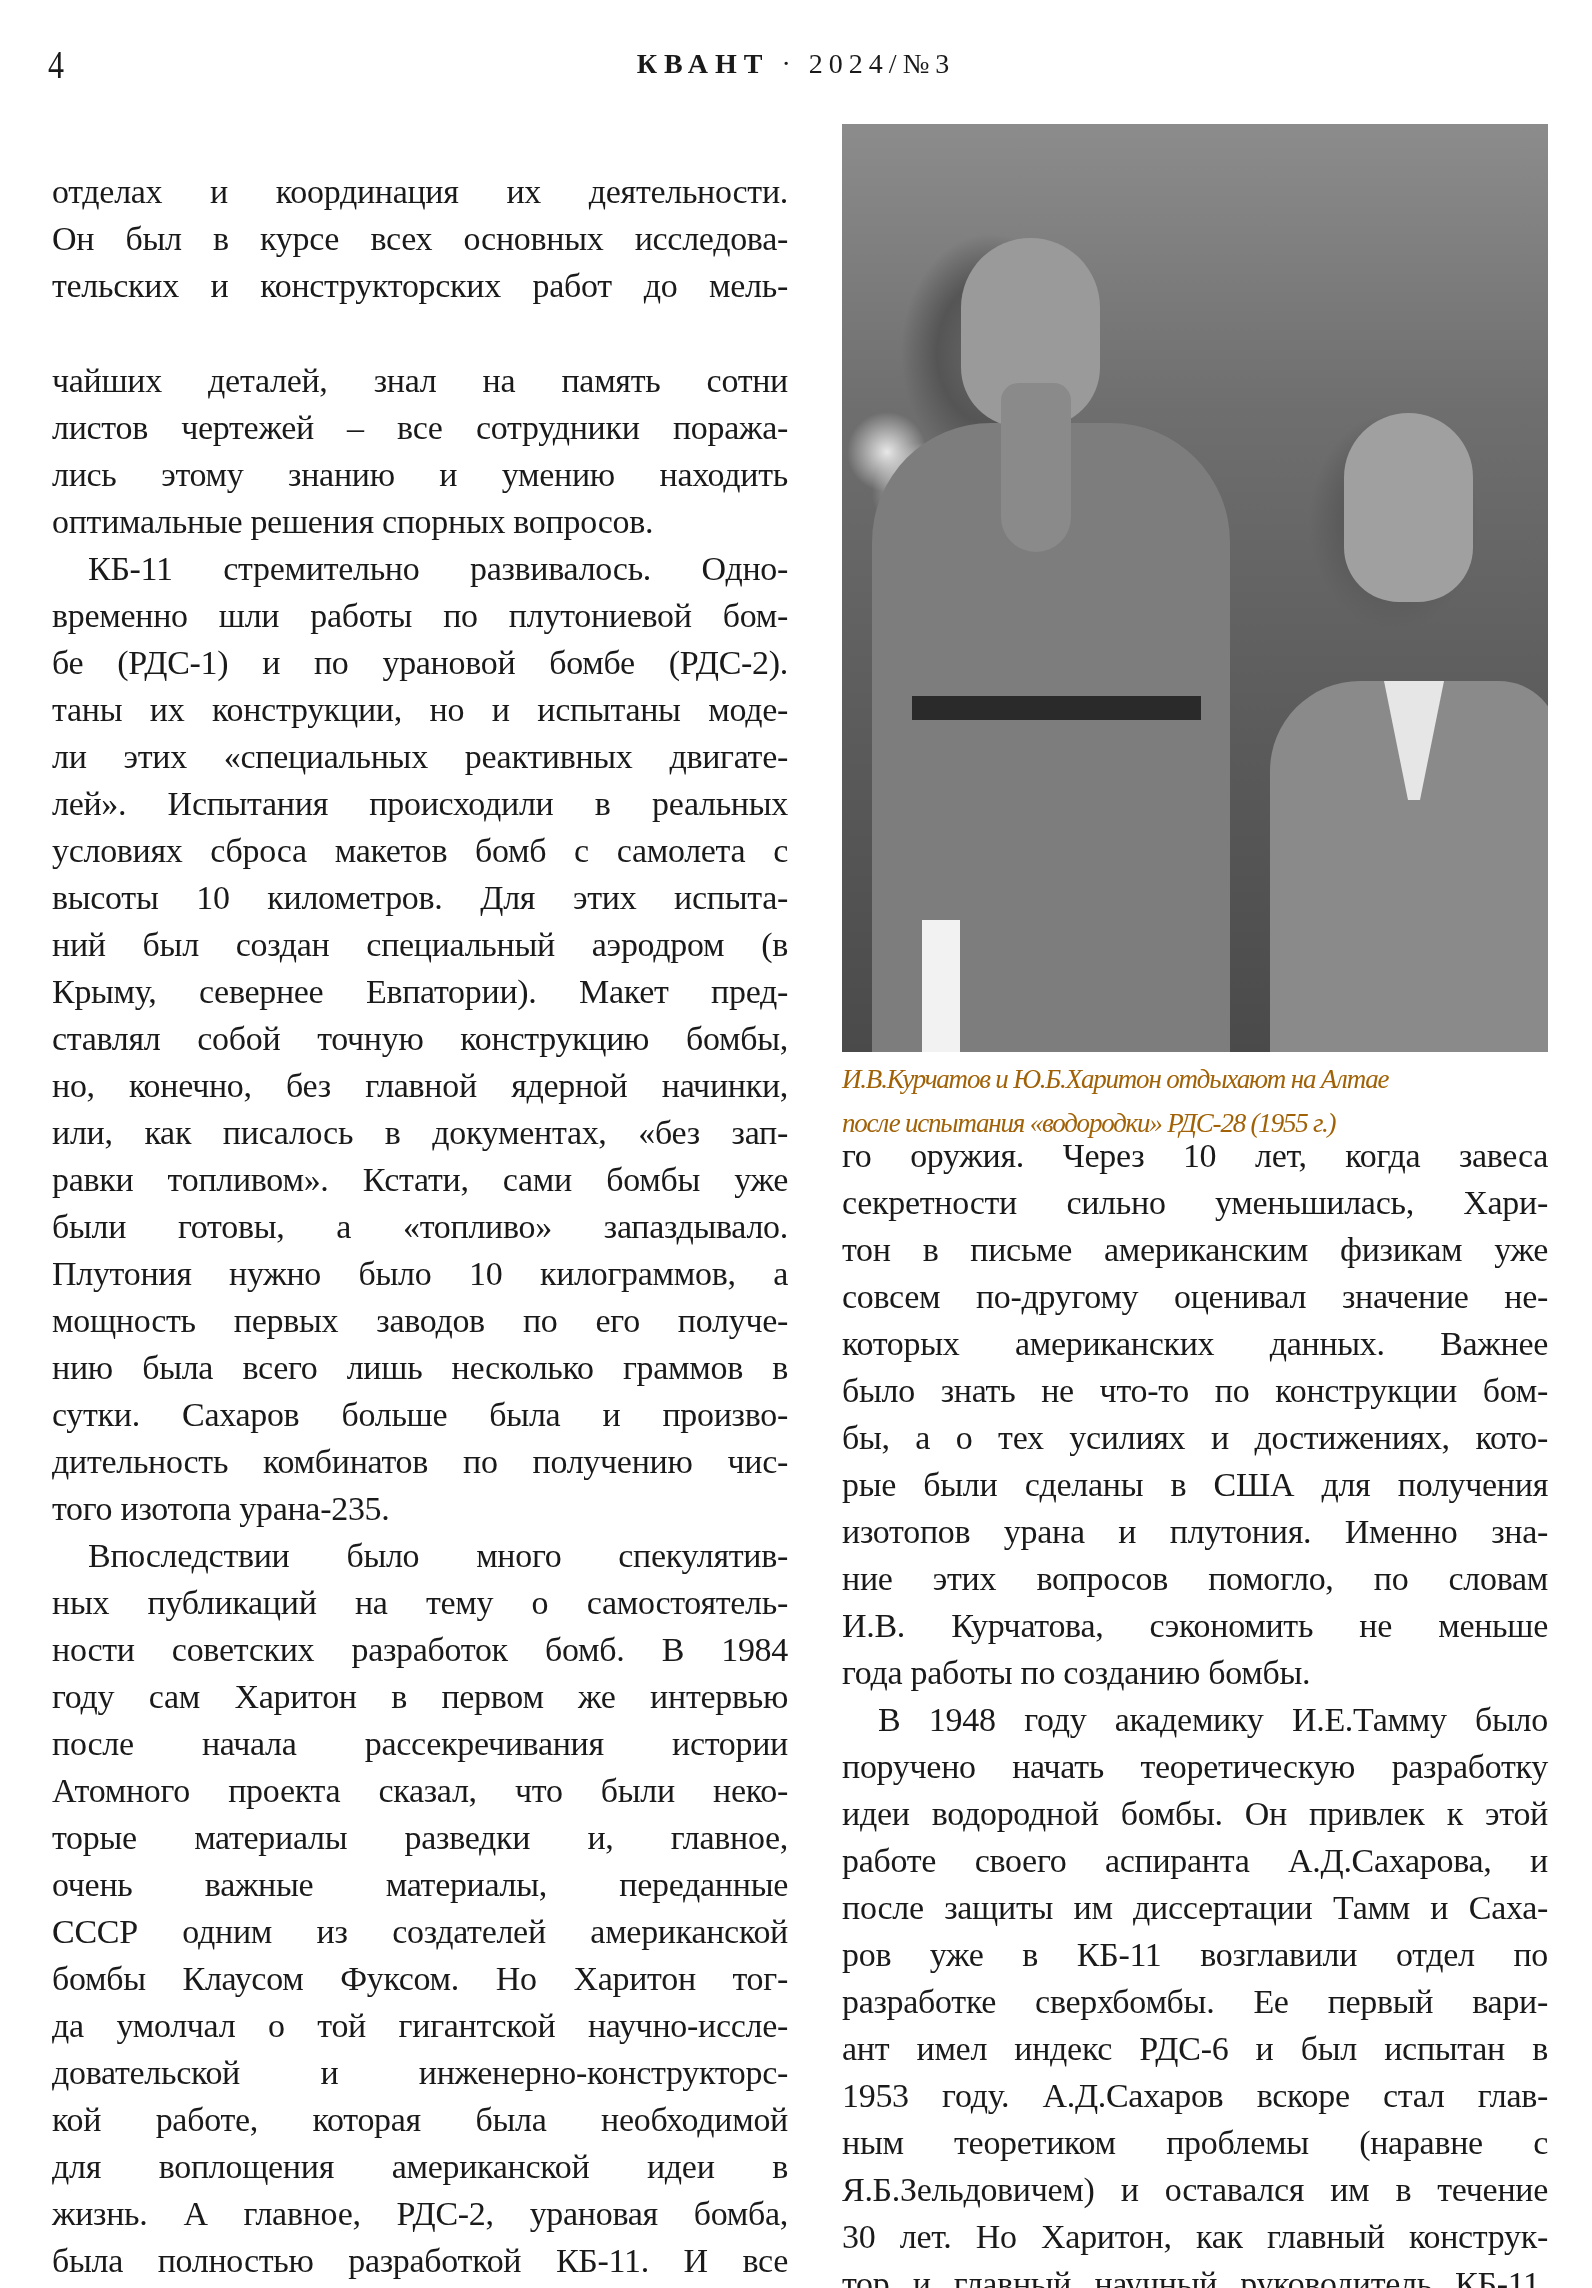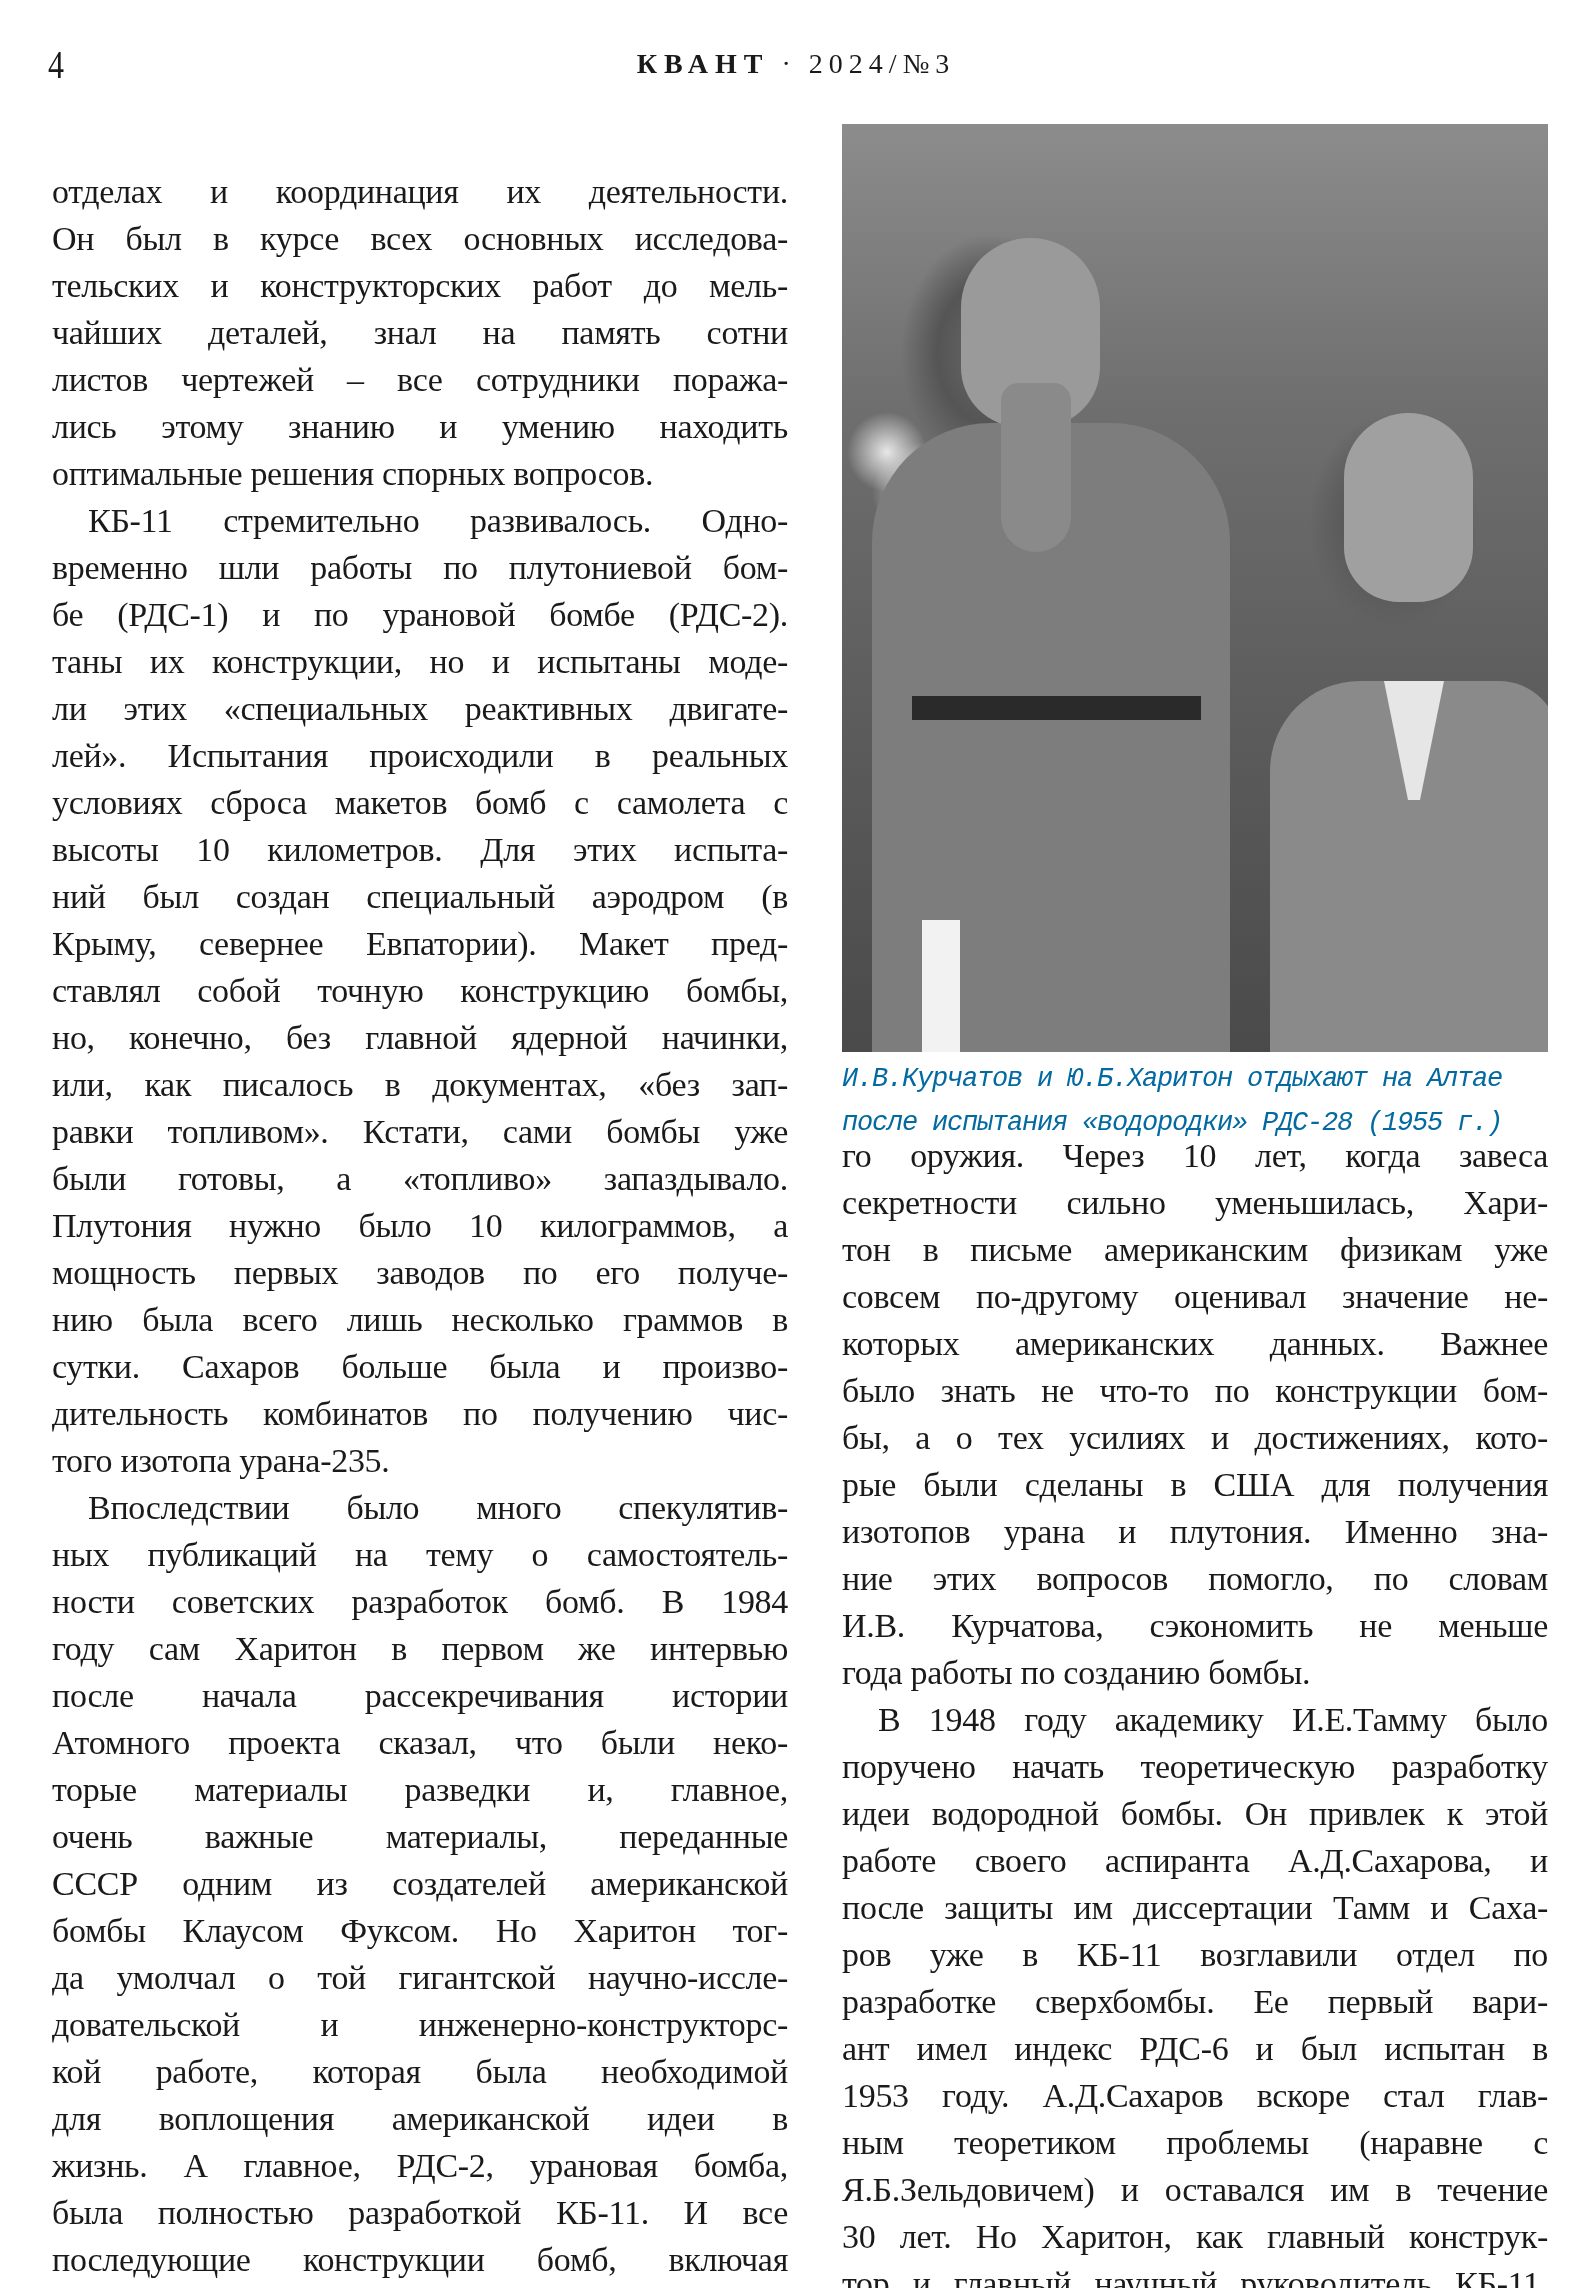--- a/index.html
+++ b/index.html
@@ -24,38 +24,38 @@
       linear-gradient(180deg, #8c8c8c 0%, #6f6f6f 30%, #5e5e5e 60%, #4a4a4a 100%);
   }
   .fig-a { position: absolute; left: 30px; top: 299px; width: 358px; height: 637px; background: #7d7d7d; border-radius: 119px 119px 0 0; }
   .fig-a-head { position: absolute; left: 119px; top: 114px; width: 139px; height: 189px; background: #9a9a9a; border-radius: 70px 70px 60px 60px; }
   .fig-a-beard { position: absolute; left: 159px; top: 259px; width: 70px; height: 169px; background: #8a8a8a; border-radius: 20px 20px 40px 40px; }
   .fig-a-belt { position: absolute; left: 70px; top: 572px; width: 289px; height: 24px; background: #2a2a2a; }
   .fig-b { position: absolute; left: 428px; top: 557px; width: 289px; height: 398px; background: #8a8a8a; border-radius: 90px 60px 0 0; }
   .fig-b-head { position: absolute; left: 502px; top: 289px; width: 129px; height: 189px; background: #a0a0a0; border-radius: 65px 65px 55px 55px; }
   .fig-b-shirt { position: absolute; left: 542px; top: 557px; width: 60px; height: 119px; background: #e6e6e6; clip-path: polygon(0 0, 100% 0, 60% 100%, 40% 100%); }
   .paper { position: absolute; left: 80px; top: 796px; width: 38px; height: 139px; background: #f2f2f2; }
-  .caption { position: absolute; left: 842px; top: 1057px; width: 736px; font-family: Liberation Mono, monospace; font-style: italic; font-size: 27px; line-height: 44px; letter-spacing: -1.2px; color: #0369a1; }
+  .caption { position: absolute; left: 842px; top: 1057px; width: 736px; font-family: Liberation Serif, serif; font-style: italic; font-size: 27px; line-height: 44px; letter-spacing: -1.2px; color: #a16207; }
   .caption span { display: block; white-space: nowrap; }
 </style>
 </head>
 <body>
 
 <div class="header">
   <span class="page-num">4</span>
   <div class="journal">
     <span class="name">КВАНТ</span><span class="dot">·</span><span>2024/№3</span>
   </div>
 </div>
 
 <div class="col col-left" id="col-left">
     <span class="line" style="white-space: normal; text-align-last: justify; margin-top: 47px;">отделах и координация их деятельности.</span>
     <span class="line" style="white-space: normal; text-align-last: justify;">Он был в курсе всех основных исследова-</span>
     <span class="line" style="white-space: normal; text-align-last: justify;">тельских и конструкторских работ до мель-</span>
-    <span class="line" style="white-space: normal; text-align-last: justify;">чайших деталей, знал на память сотни</span>
+    <span class="line" style="white-space: normal; text-align-last: justify; margin-top: 48px;">чайших деталей, знал на память сотни</span>
     <span class="line" style="white-space: normal; text-align-last: justify;">листов чертежей – все сотрудники поража-</span>
     <span class="line" style="white-space: normal; text-align-last: justify;">лись этому знанию и умению находить</span>
     <span class="line last">оптимальные решения спорных вопросов.</span>
     <span class="line indent" style="white-space: normal; text-align-last: justify;">КБ-11 стремительно развивалось. Одно-</span>
     <span class="line" style="white-space: normal; text-align-last: justify;">временно шли работы по плутониевой бом-</span>
     <span class="line" style="white-space: normal; text-align-last: justify;">бе (РДС-1) и по урановой бомбе (РДС-2).</span>
     <span class="line" style="white-space: normal; text-align-last: justify;">таны их конструкции, но и испытаны моде-</span>
     <span class="line" style="white-space: normal; text-align-last: justify;">ли этих «специальных реактивных двигате-</span>
     <span class="line" style="white-space: normal; text-align-last: justify;">лей». Испытания происходили в реальных</span>
     <span class="line" style="white-space: normal; text-align-last: justify;">условиях сброса макетов бомб с самолета с</span>

